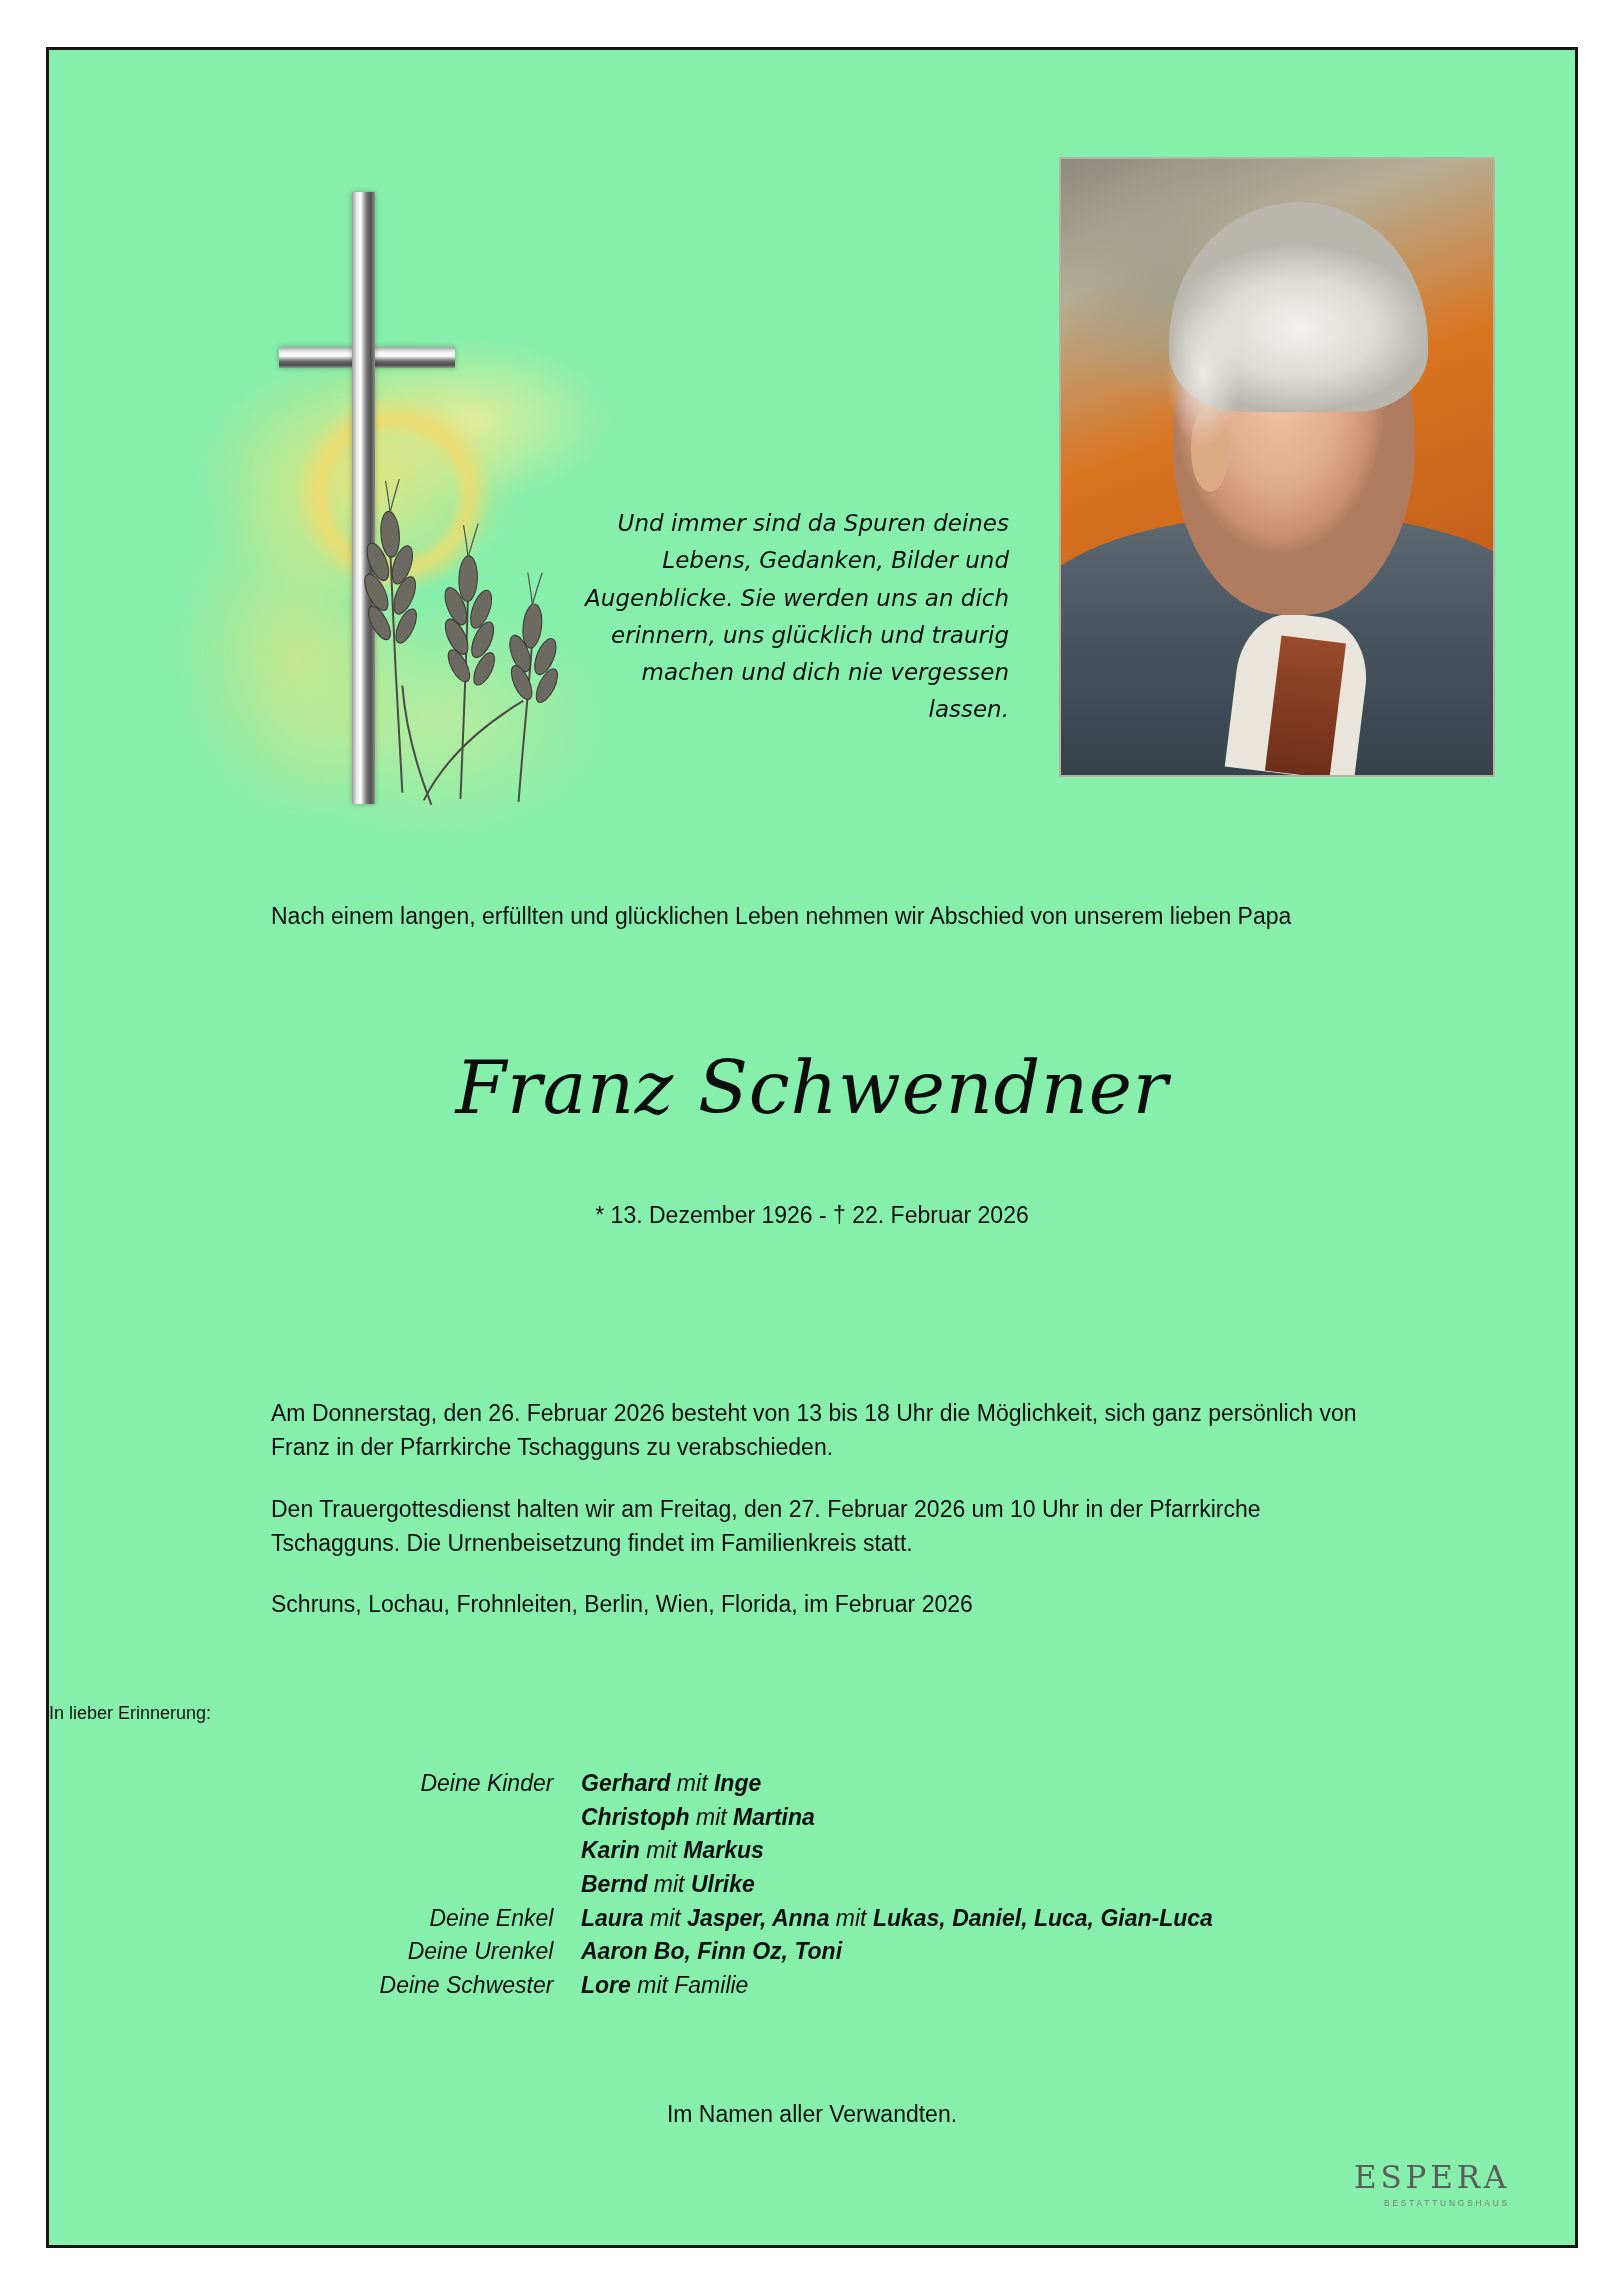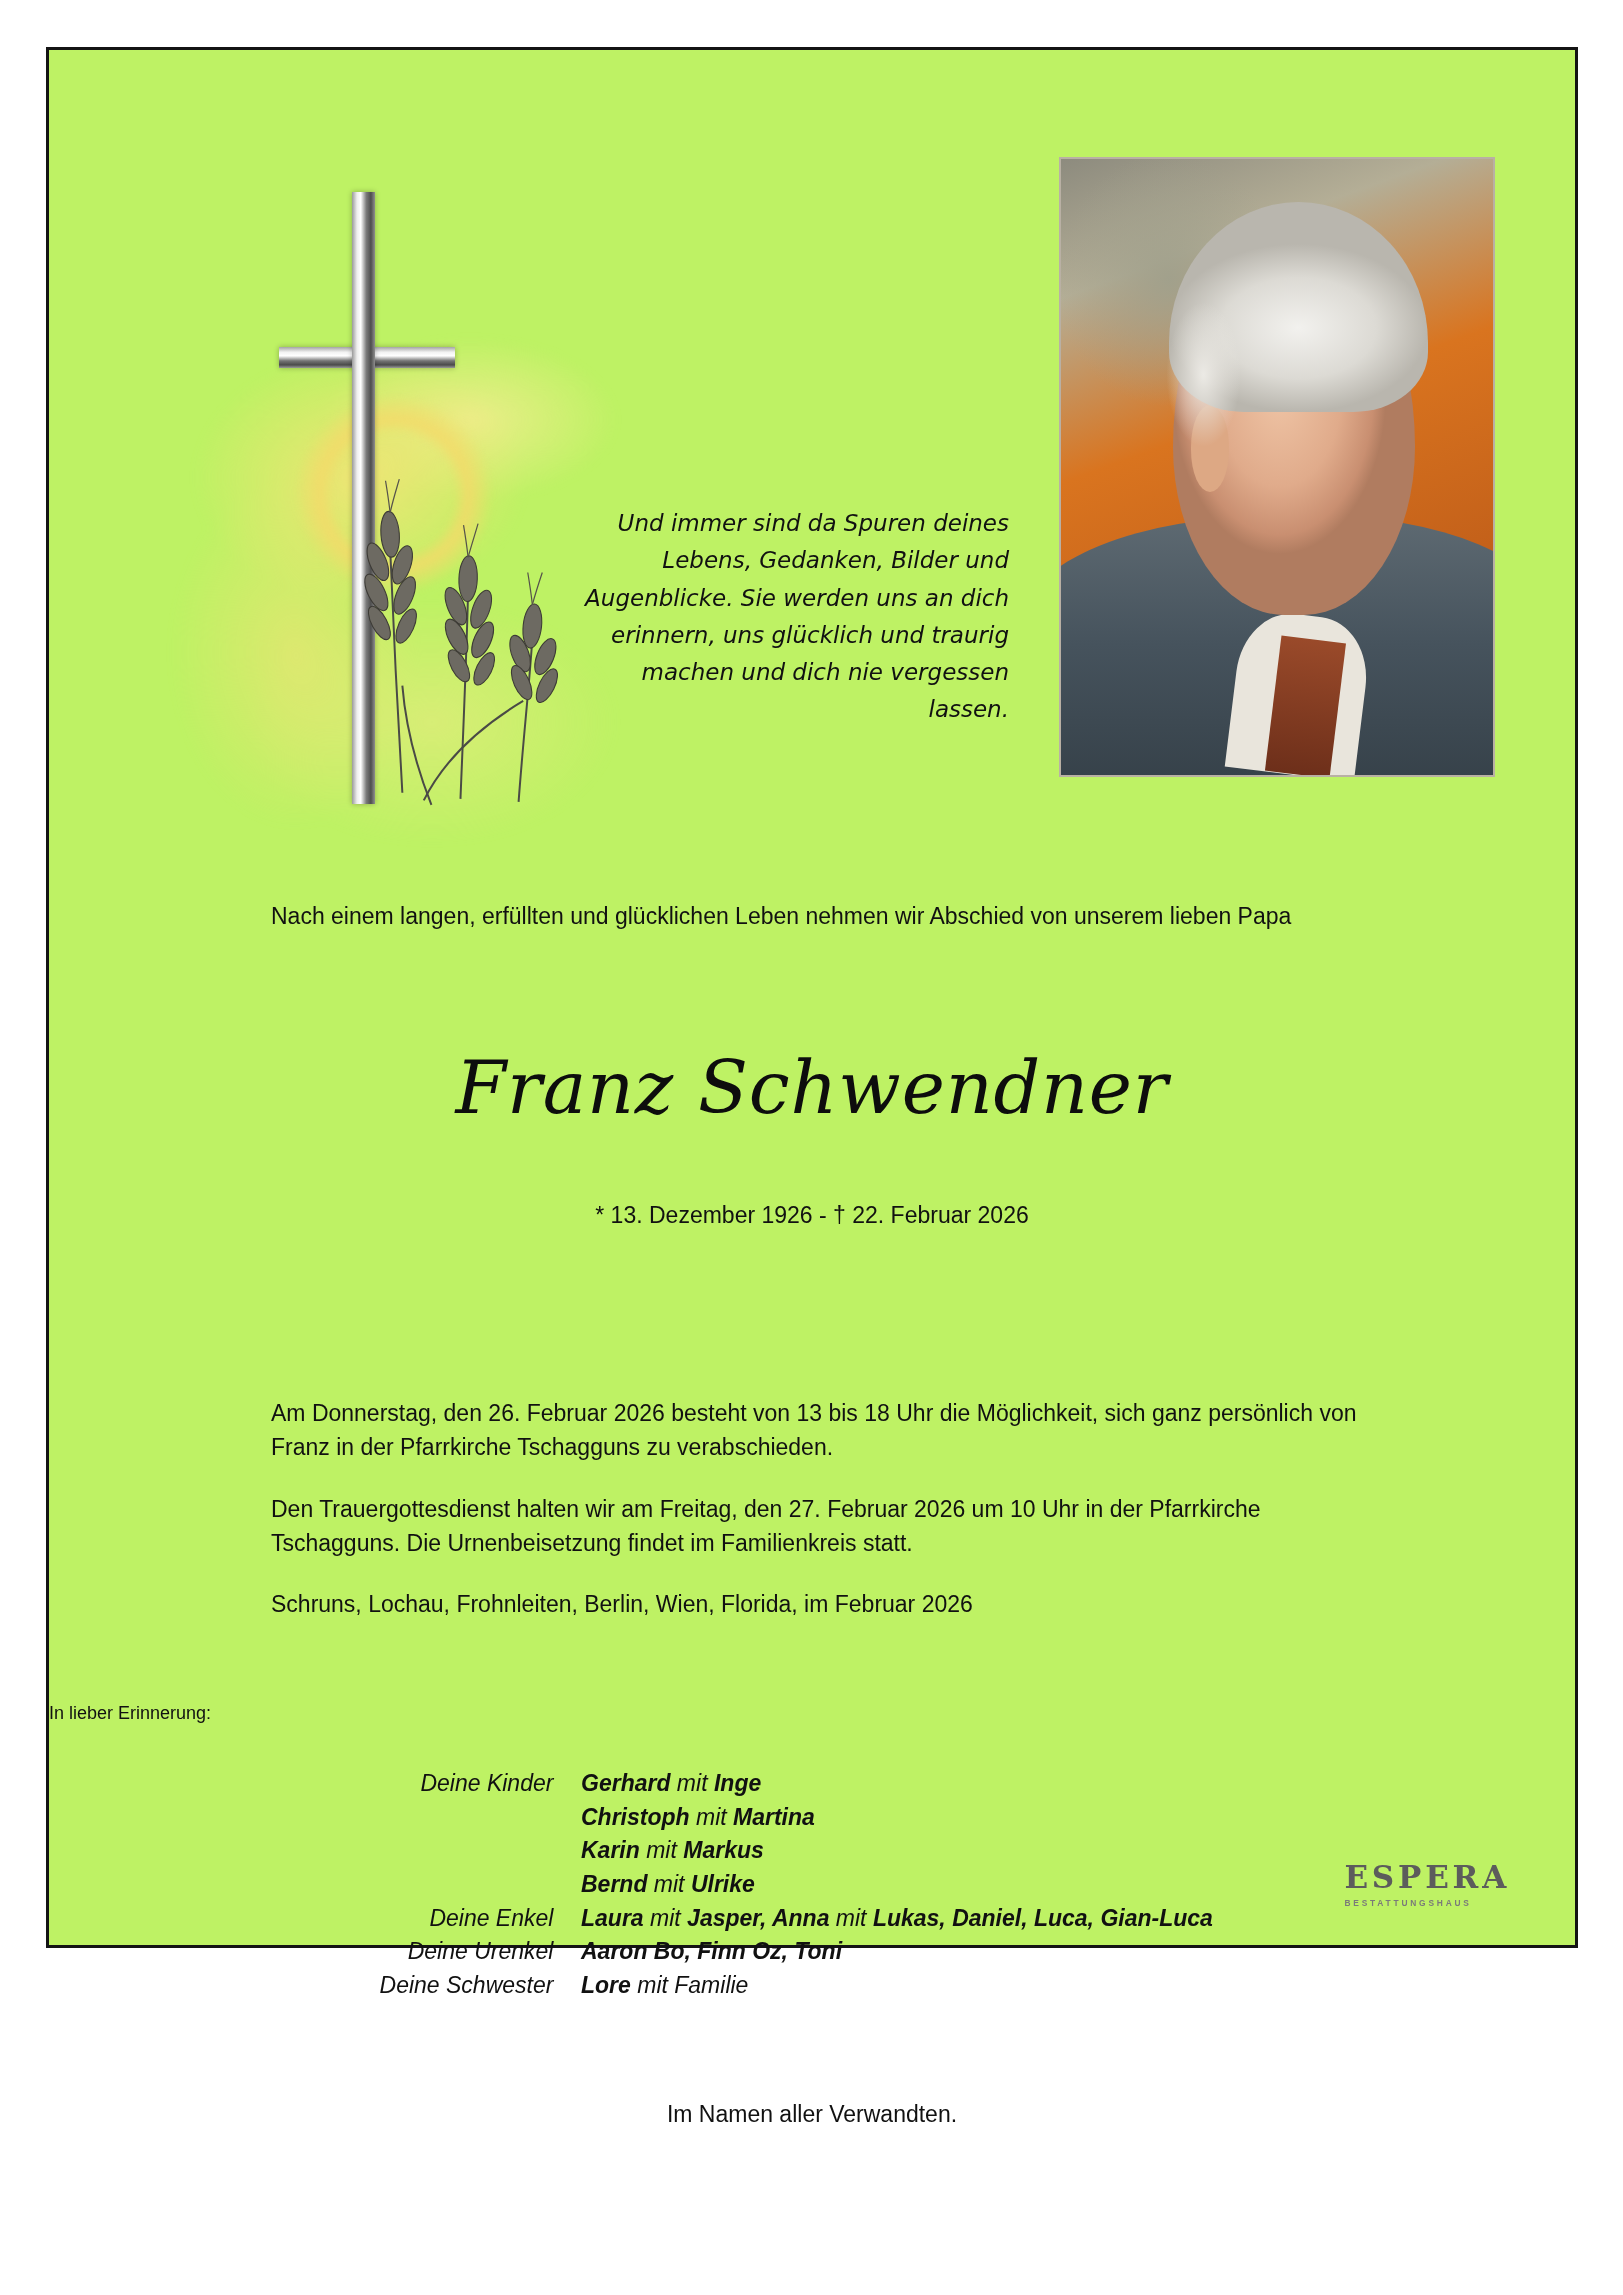--- a/index.html
+++ b/index.html
@@ -14,22 +14,22 @@
     color: #1a1a1a;
     position: relative;
     overflow: hidden;
   }
 
   .card {
     position: absolute;
     left: 46px;
     top: 47px;
     width: 1532px;
-    height: 1901px;
-    background: #bef264;
+    height: 2201px;
+    background: #86efac;
     border: 3.1px solid #141414;
     box-sizing: border-box;
   }
 
   .inner {
     position: absolute;
     inset: 0;
     padding: 0;
   }
 
@@ -310,23 +310,22 @@
     top: 2124px;
     text-align: center;
     font-size: 18.4px;
     color: #111;
   }
 
   .logo {
     position: absolute;
     right: 65px;
     bottom: 37px;
-    text-align: left;
+    text-align: right;
     color: #5c5c5c;
-    font-weight: bold;
   }
   .logo .word {
     font-family: "DejaVu Serif", serif;
     font-size: 31px;
     letter-spacing: 3.8px;
   }
   .logo .sub {
     font-size: 8.4px;
     letter-spacing: 2.8px;
     margin-top: 3.1px;

